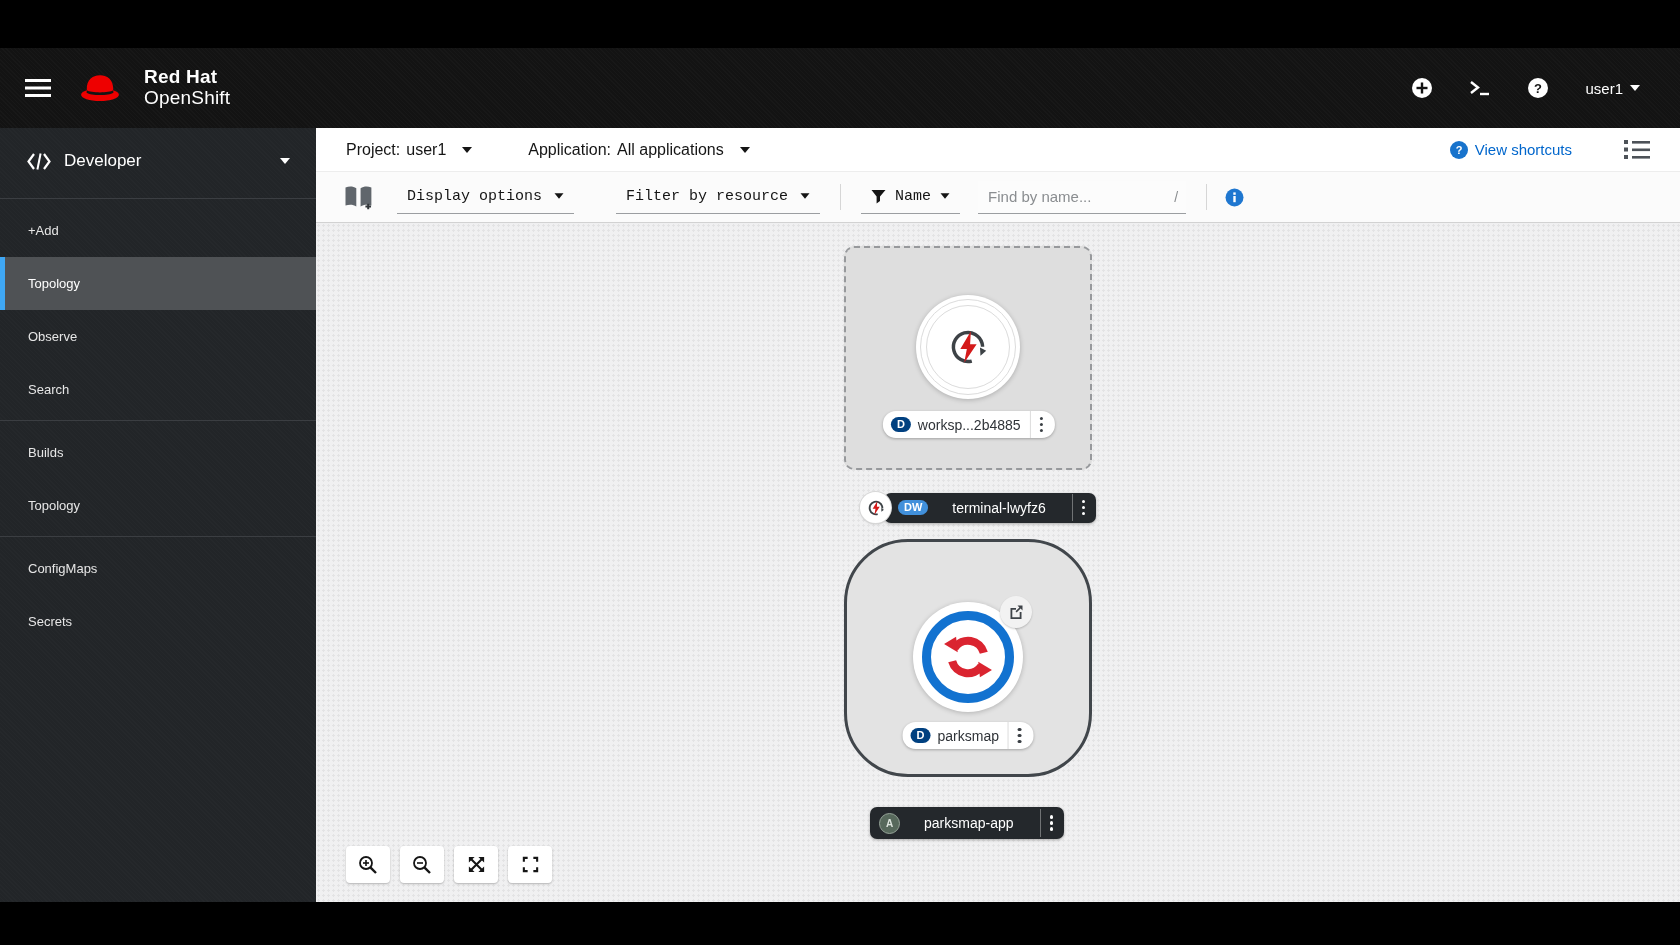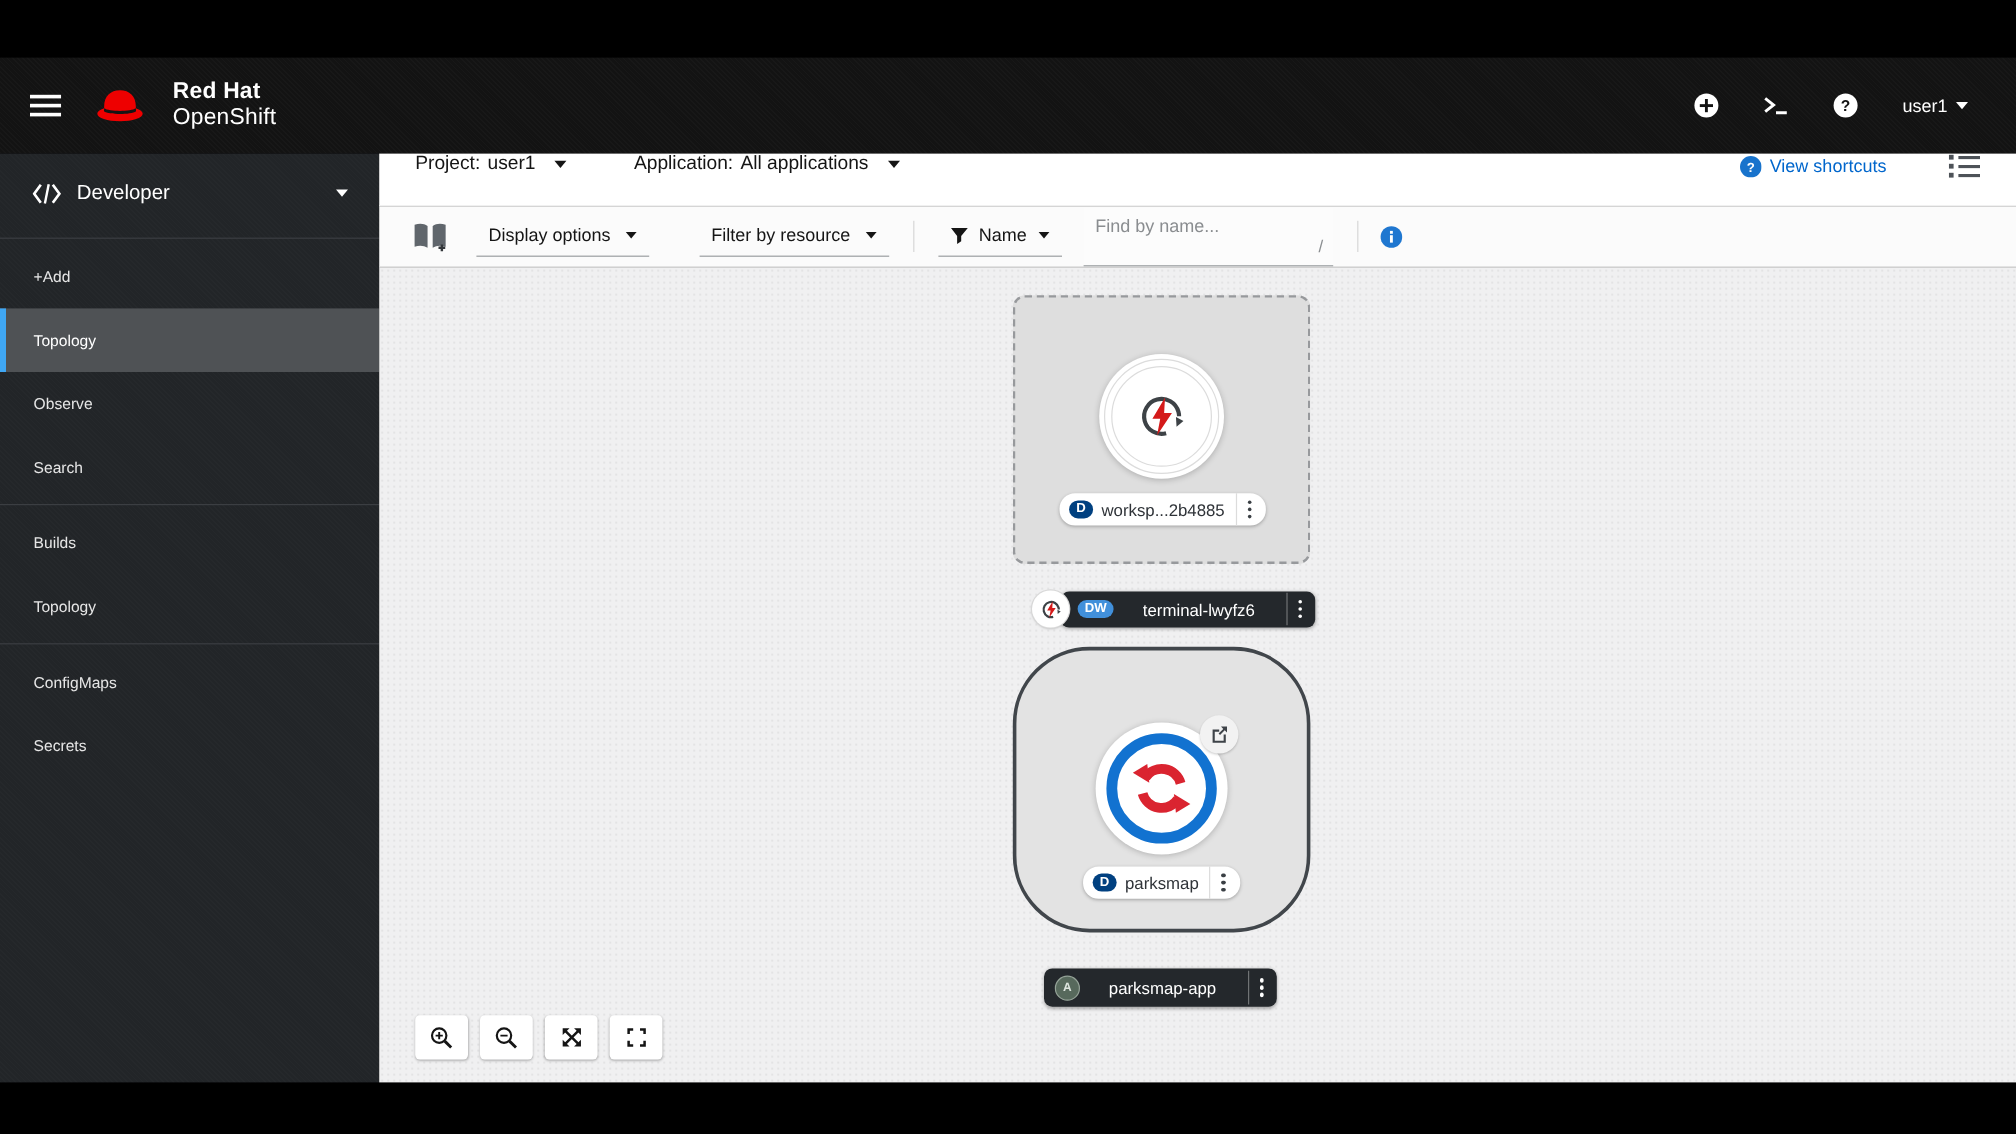--- a/index.html
+++ b/index.html
@@ -26,39 +26,39 @@
     background-image:repeating-linear-gradient(45deg, rgba(255,255,255,0.015) 0 1px, transparent 1px 3px); }
   .persp-row { height:66px; display:flex; align-items:center; padding:0 26px 0 27px; color:#fff; font-size:17px; cursor:pointer; }
   .persp-row .plabel { margin-left:13px; }
   .persp-row .caret { margin-left:auto; color:#fff; }
   .nav-divider { border:none; border-top:1px solid #3b3e42; margin:4px 0 5px 0; }
   .nav-item { height:53px; display:flex; align-items:center; padding-left:28px; color:#e6e6e6; font-size:13px; cursor:pointer; }
   .nav-item.selected { background:#4f5255; border-left:5px solid #3fa7f4; padding-left:23px; color:#fff; }
 
   
   .context-bar { position:absolute; left:316px; top:128px; width:1364px; height:44px; background:#fff;
-    display:flex; align-items:flex-start; border-bottom:1px solid #ededed; color:#151515; font-size:16px; }
+    display:flex; align-items:center; border-bottom:1px solid #ededed; color:#151515; font-size:16px; }
   .ctx-dd { display:flex; align-items:center; gap:6px; cursor:pointer; }
   .ctx-dd .caret { color:#151515; margin-left:10px; }
   #project-dd { margin-left:30px; }
   #application-dd { margin-left:56px; }
   .ctx-right { margin-left:auto; display:flex; align-items:center; gap:52px; margin-right:30px; }
   .shortcuts-link { display:flex; align-items:center; gap:7px; color:#0066cc; font-size:15px; cursor:pointer; text-decoration:none; }
 
   
   .toolbar { position:absolute; left:316px; top:172px; width:1364px; height:51px; background:#fbfbfb;
     border-bottom:1px solid #d2d2d2; box-shadow:0 2px 3px rgba(0,0,0,0.06); display:flex; align-items:center; color:#151515; font-size:15px; }
   .tb-book { margin-left:27px; background:none; border:none; cursor:pointer; display:flex; }
-  .tb-select { display:flex; align-items:center; gap:12px; padding:7px 10px 8px 10px; border-bottom:1px solid #9b9ea1; cursor:pointer; }
+  .tb-select { display:flex; align-items:center; gap:12px; padding:7px 10px 8px 10px; border-bottom:1px solid #9b9ea1; cursor:pointer;font-family:Liberation Mono, monospace; }
   .tb-select .caret { color:#151515; transform:scale(.9); }
   #display-options { margin-left:22px; }
   #filter-resource { margin-left:42px; }
   .tb-vline { width:1px; height:26px; background:#d6d6d6; margin:0 20px; }
   #name-filter { gap:9px; }
-  .find-wrap { margin-left:18px; display:flex; align-items:flex-start; border-bottom:1px solid #9b9ea1; padding:7px 8px 8px 10px; width:208px; background:#fcfcfc;flex-direction:column; }
+  .find-wrap { margin-left:18px; display:flex; align-items:flex-end; border-bottom:1px solid #9b9ea1; padding:7px 8px 8px 10px; width:208px; background:#fcfcfc; }
   .find-wrap input { border:none; outline:none; background:transparent; font-size:15px; width:160px; color:#151515; font-family:"Liberation Sans",sans-serif; }
   .find-wrap input::placeholder { color:#8a8d90; }
   .slash-hint { color:#8a8d90; font-size:14px; margin-left:auto; }
 
   
   .canvas { position:absolute; left:316px; top:223px; width:1364px; height:679px; background:#f0f0f1;
     background-image:radial-gradient(#e3e3e4 1px, transparent 1.1px); background-size:5px 5px; }
 
   .dashed-group { position:absolute; left:528px; top:23px; width:248px; height:224px;
     border:2px dashed #97999c; border-radius:10px; background:#dedede; cursor:pointer; }

